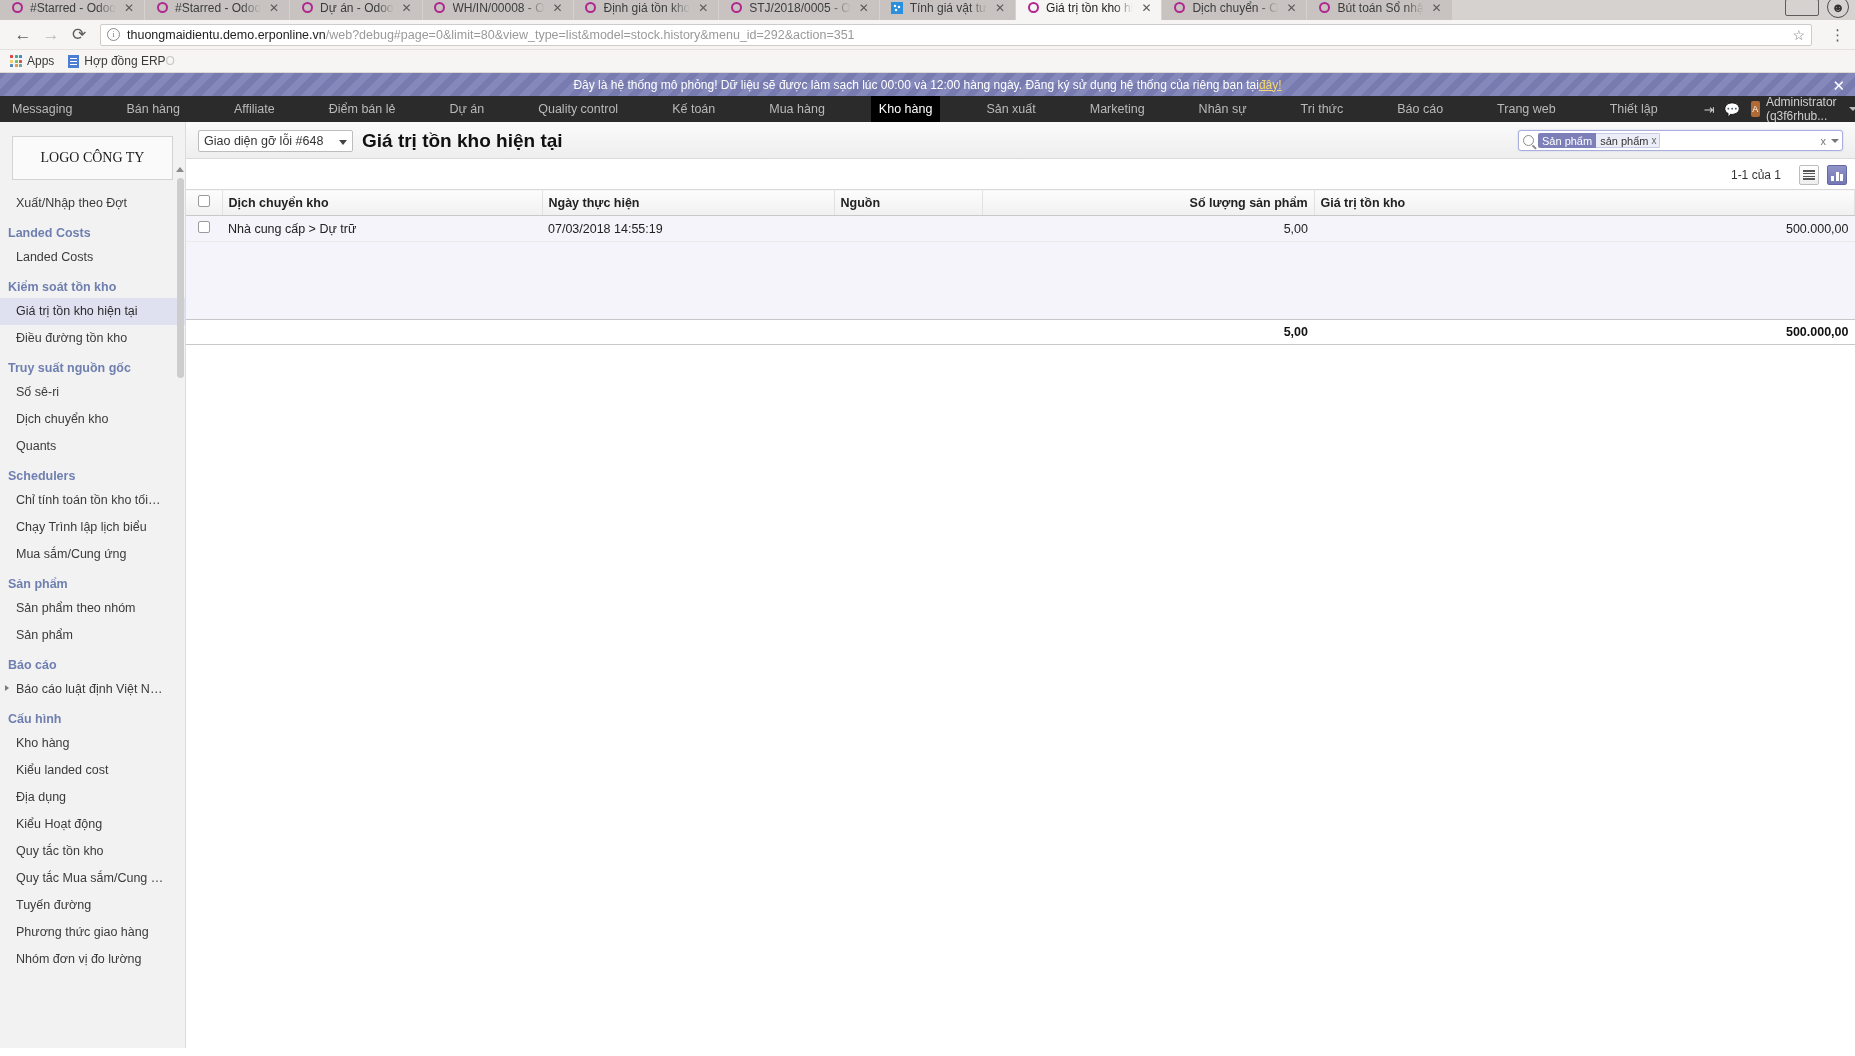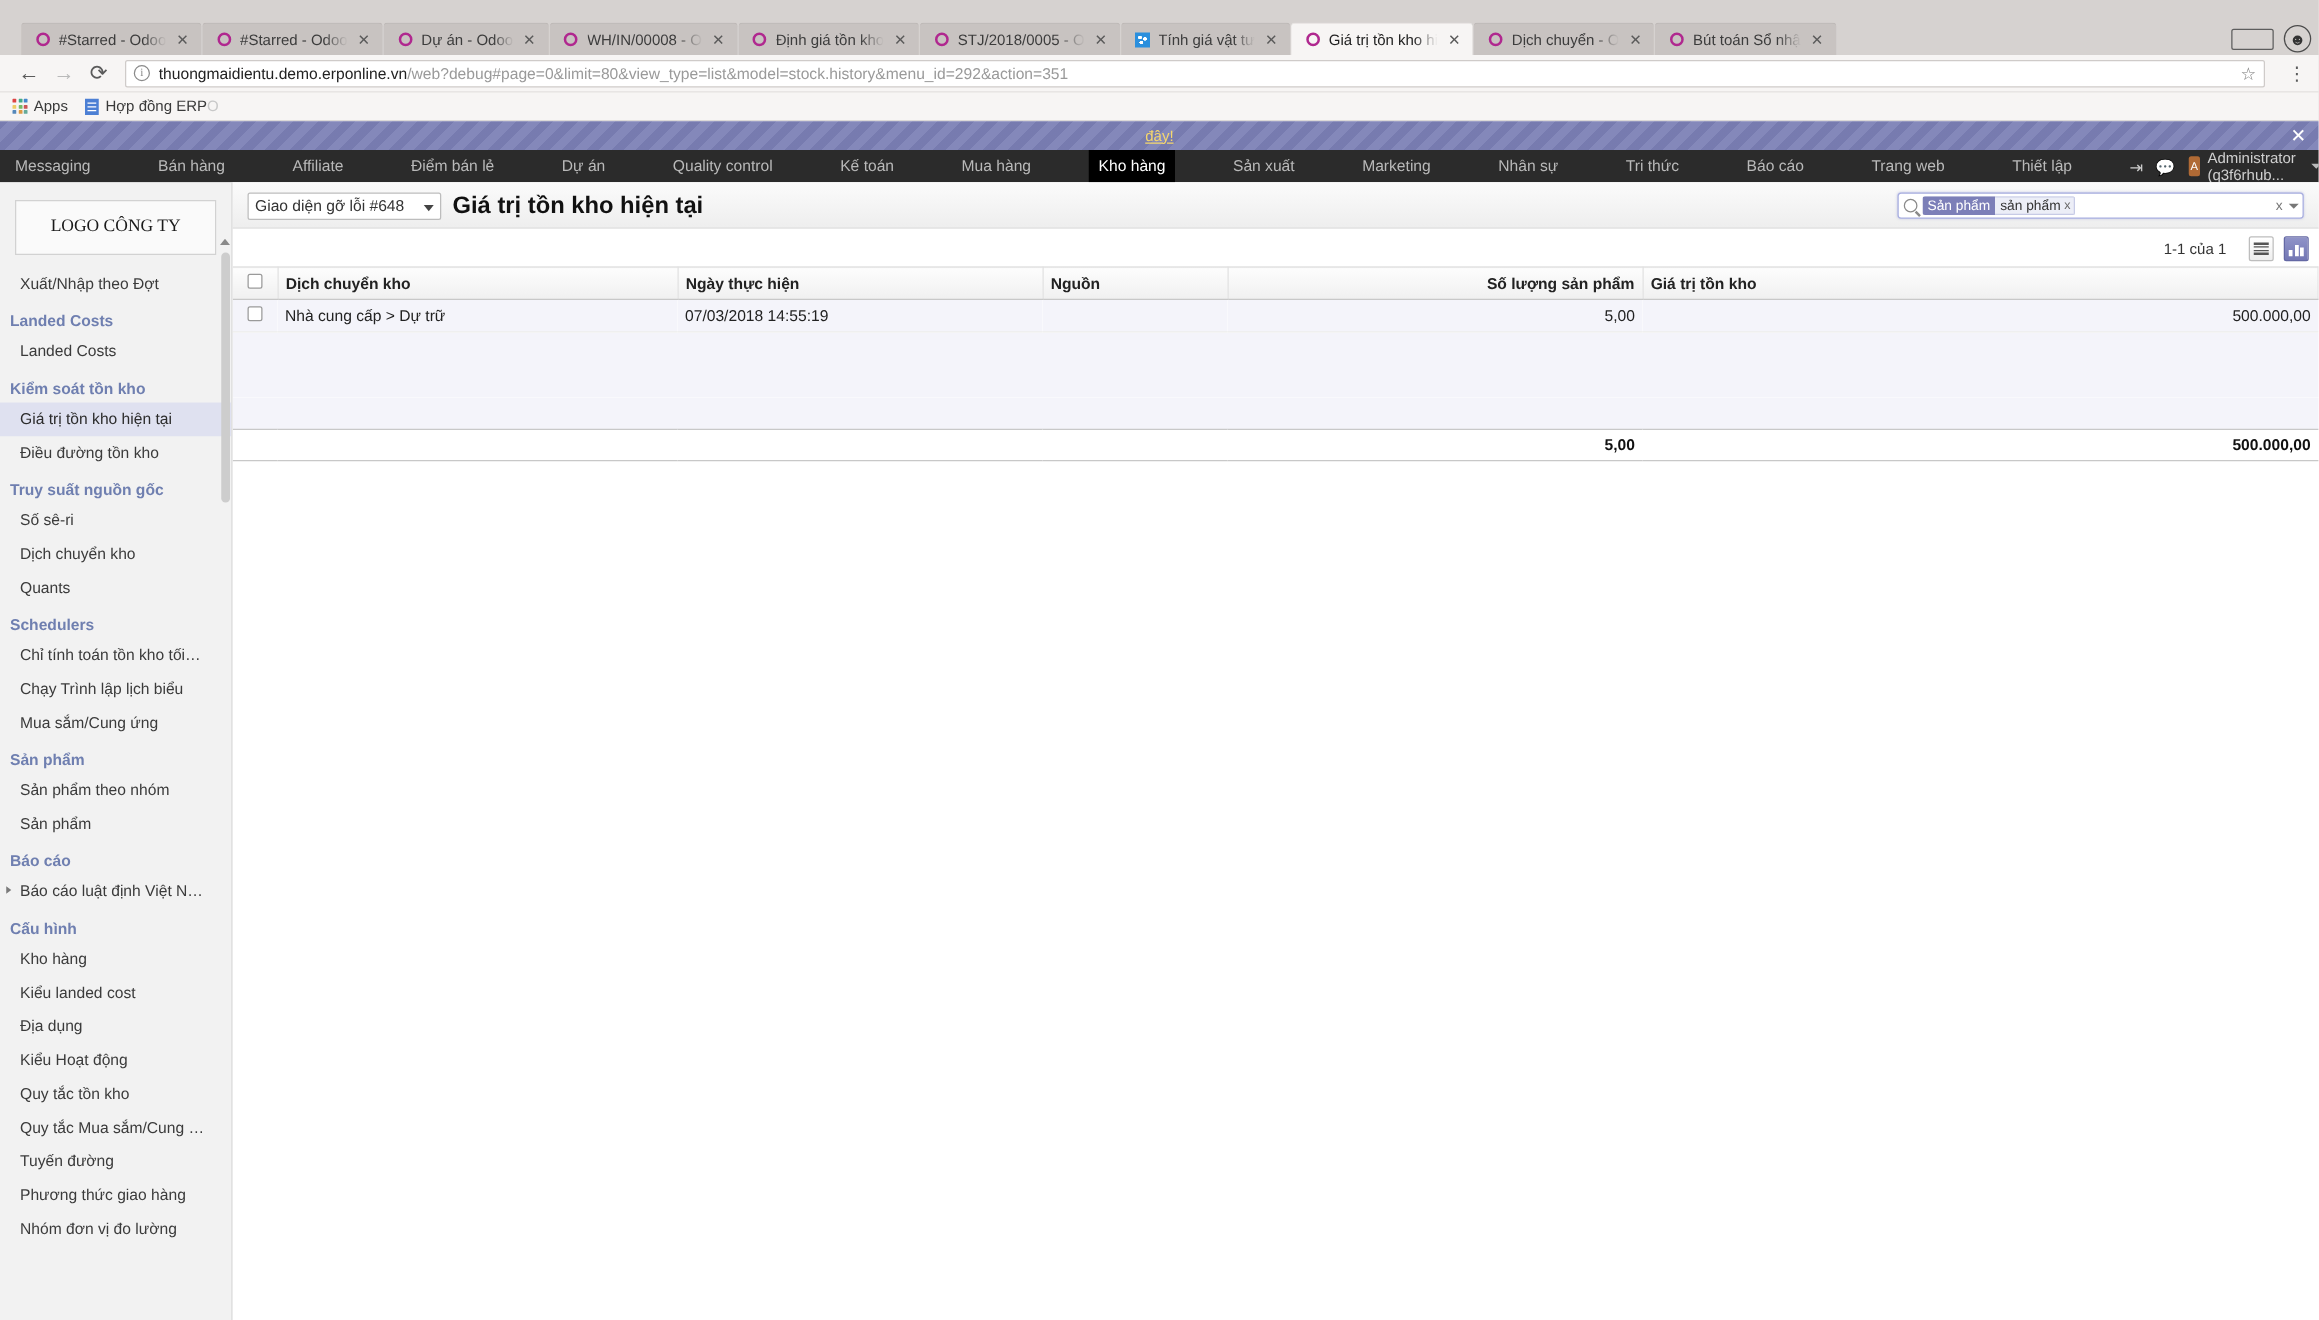--- a/index.html
+++ b/index.html
@@ -9,24 +9,24 @@
     overflow: hidden;
     background: #ffffff;
     font-family: "Liberation Sans", sans-serif;
     -webkit-font-smoothing: antialiased;
   }
 
   
   #browser-chrome { width: 1855px; background: #d6d2d0; }
 
   #tab-strip {
-    height: 44px;
+    height: 20px;
     display: flex;
     align-items: flex-end;
-    padding-left: 17px;
+    padding-left: 0;
     background: #d6d2d0;
     position: relative;
     justify-content: center;
   }
   .tab {
     height: 26px;
     display: flex;
     align-items: center;
     padding: 0 8px 0 10px;
     background: #c8c3c1;
@@ -586,20 +586,21 @@
     </div>
     <div class="bm-item">
       <span class="bm-doc-ico"></span>
       <span>Hợp đồng ERP</span>
       <span class="bm-faded">O</span>
     </div>
   </div>
 </div>
 
 <div id="sim-banner">
+  <span>Đây là hệ thống mô phỏng! Dữ liệu sẽ được làm sạch lúc 00:00 và 12:00 hàng ngày. Đăng ký sử dụng hệ thống của riêng bạn tại </span>
     <a class="banner-link" href="#">đây!</a>
   <span id="banner-close">✕</span>
 </div>
 
 <div id="odoo-menu">
   <div class="menu-item">Messaging</div>
   <div class="menu-item">Bán hàng</div>
   <div class="menu-item">Affiliate</div>
   <div class="menu-item">Điểm bán lẻ</div>
   <div class="menu-item">Dự án</div>

